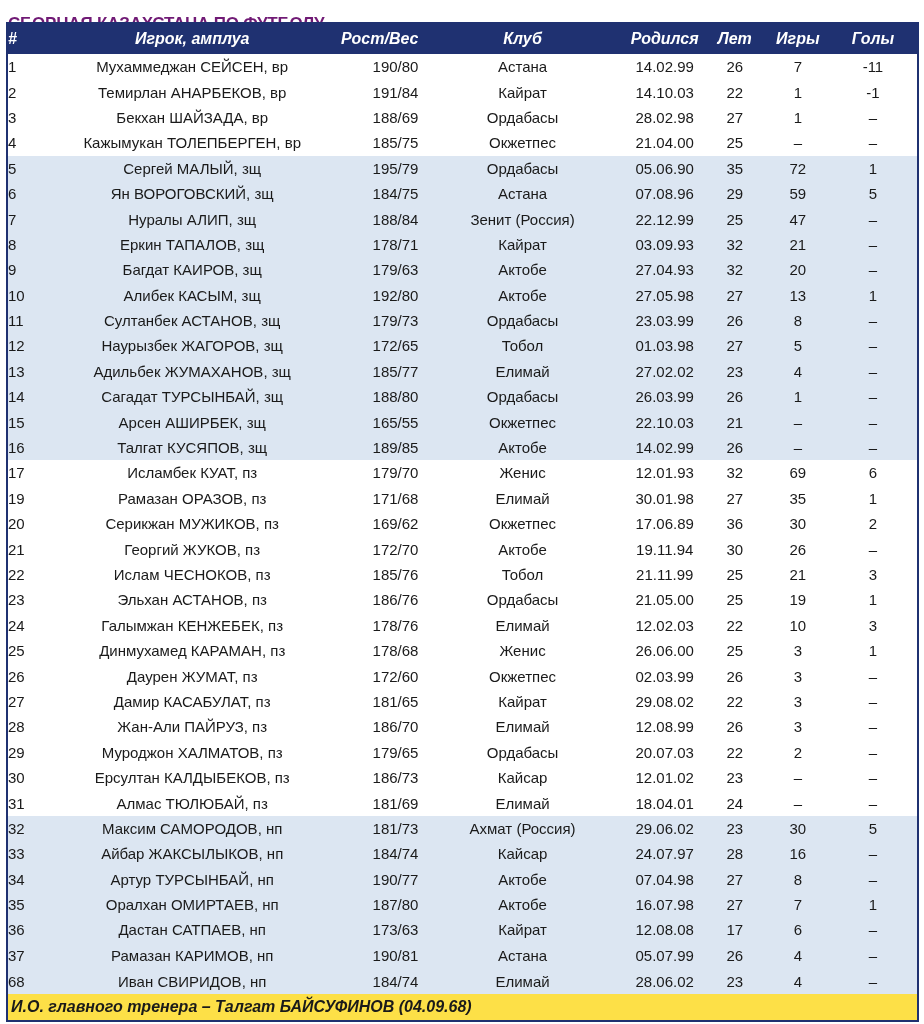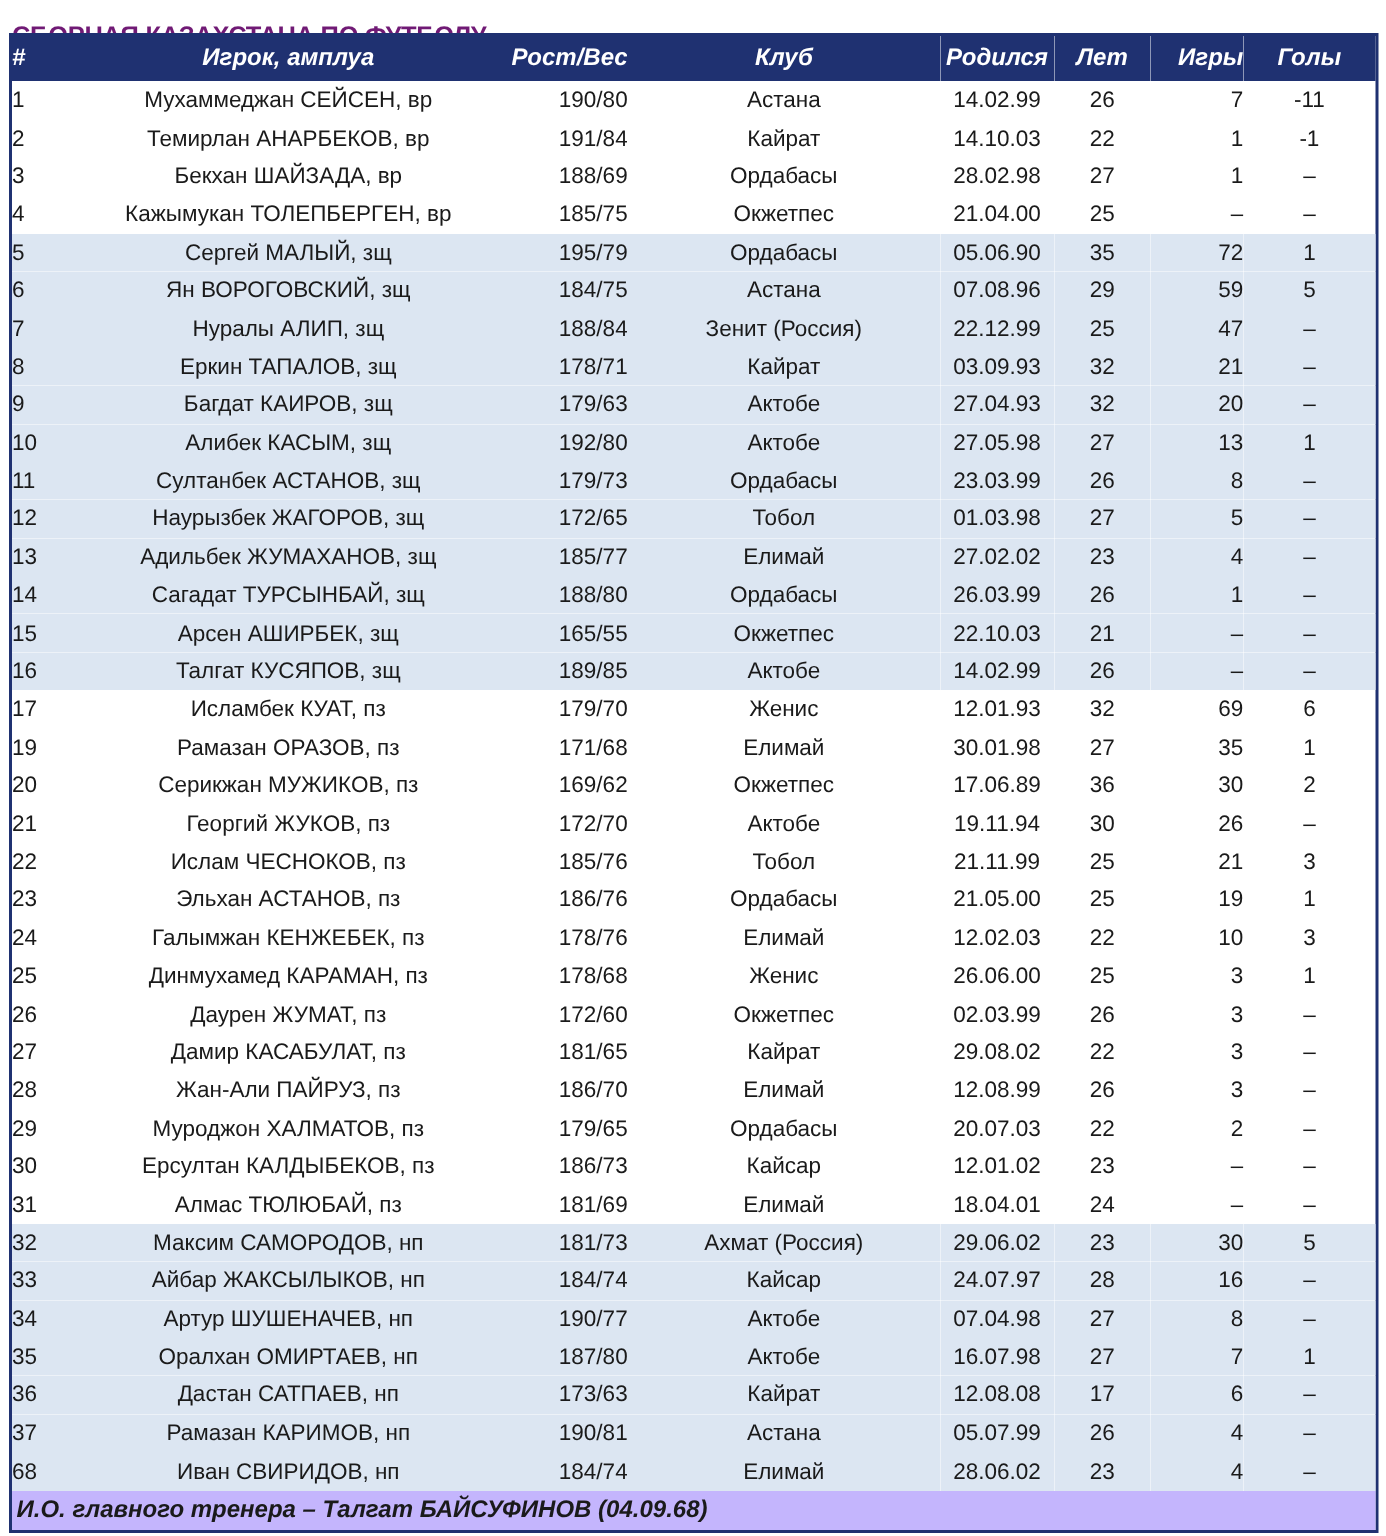--- a/index.html
+++ b/index.html
@@ -35,25 +35,25 @@
     font-weight:500;
   }
   tr.shaded td{background:var(--shade,#dce6f2);}
   
   .c0{text-align:left;padding-left:9px;}
   .c1{text-align:center;padding-left:4px;margin-left:36px;}
   .c2{text-align:right;padding-left:2px;}
   .c3{text-align:center;padding-left:4px;}
   .c4{text-align:center;padding-right:4px;}
   .c5{text-align:center;}
-  .c6{text-align:right;}
+  .c6{text-align:center;}
   .c7{text-align:center;}
   .table-footer{
     flex:0 0 26px;display:flex;align-items:center;
-    background:#c4b5fd;
+    background:#fde047;
     font-size:16px;font-style:italic;font-weight:600;color:#1a1a1a;
     padding-left:3px;white-space:nowrap;
   }
 </style>
 </head>
 <body>
 
 <div class="page-title">СБОРНАЯ КАЗАХСТАНА ПО ФУТБОЛУ</div>
 
 <div class="table-frame">
@@ -396,21 +396,21 @@
           <td class="c1">Айбар ЖАКСЫЛЫКОВ, нп</td>
           <td class="c2">184/74</td>
           <td class="c3">Кайсар</td>
           <td class="c4">24.07.97</td>
           <td class="c5">28</td>
           <td class="c6">16</td>
           <td class="c7">–</td>
         </tr>
         <tr class="shaded">
           <td class="c0">34</td>
-          <td class="c1">Артур ШУШЕНАЧЕВ, нп</td>
+          <td class="c1">Артур ТУРСЫНБАЙ, нп</td>
           <td class="c2">190/77</td>
           <td class="c3">Актобе</td>
           <td class="c4">07.04.98</td>
           <td class="c5">27</td>
           <td class="c6">8</td>
           <td class="c7">–</td>
         </tr>
         <tr class="shaded">
           <td class="c0">35</td>
           <td class="c1">Оралхан ОМИРТАЕВ, нп</td>

